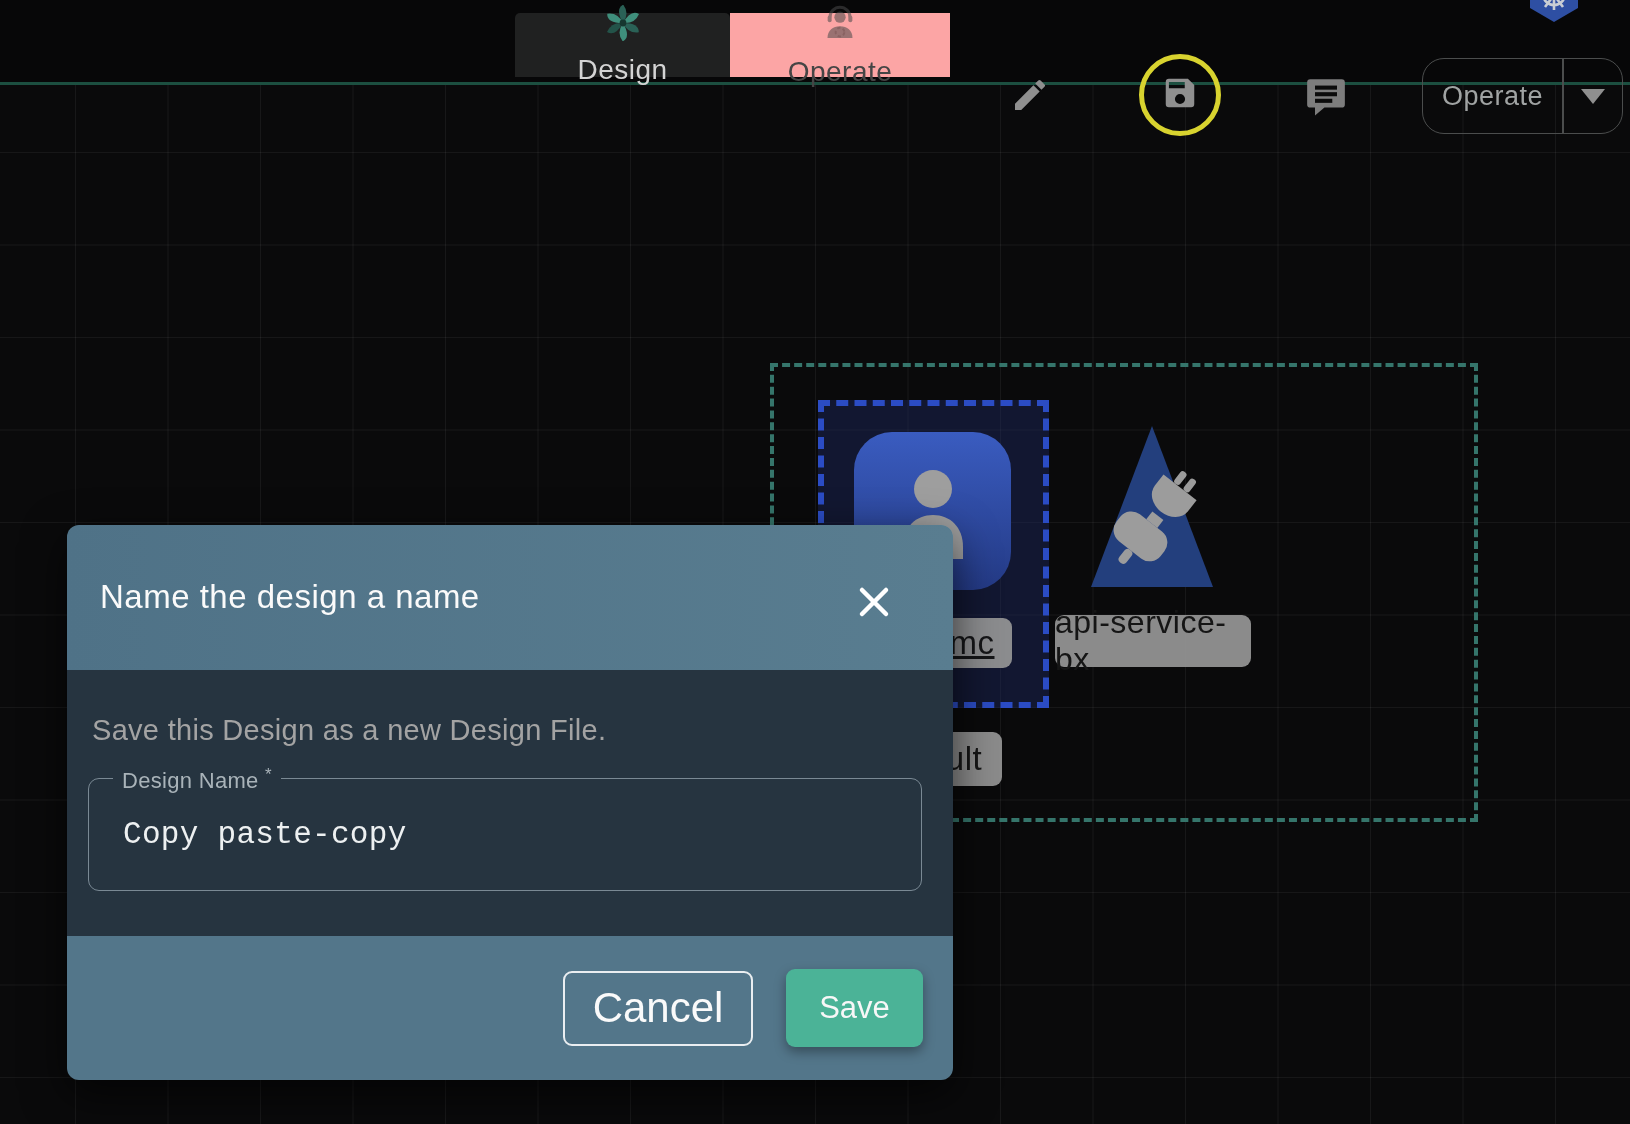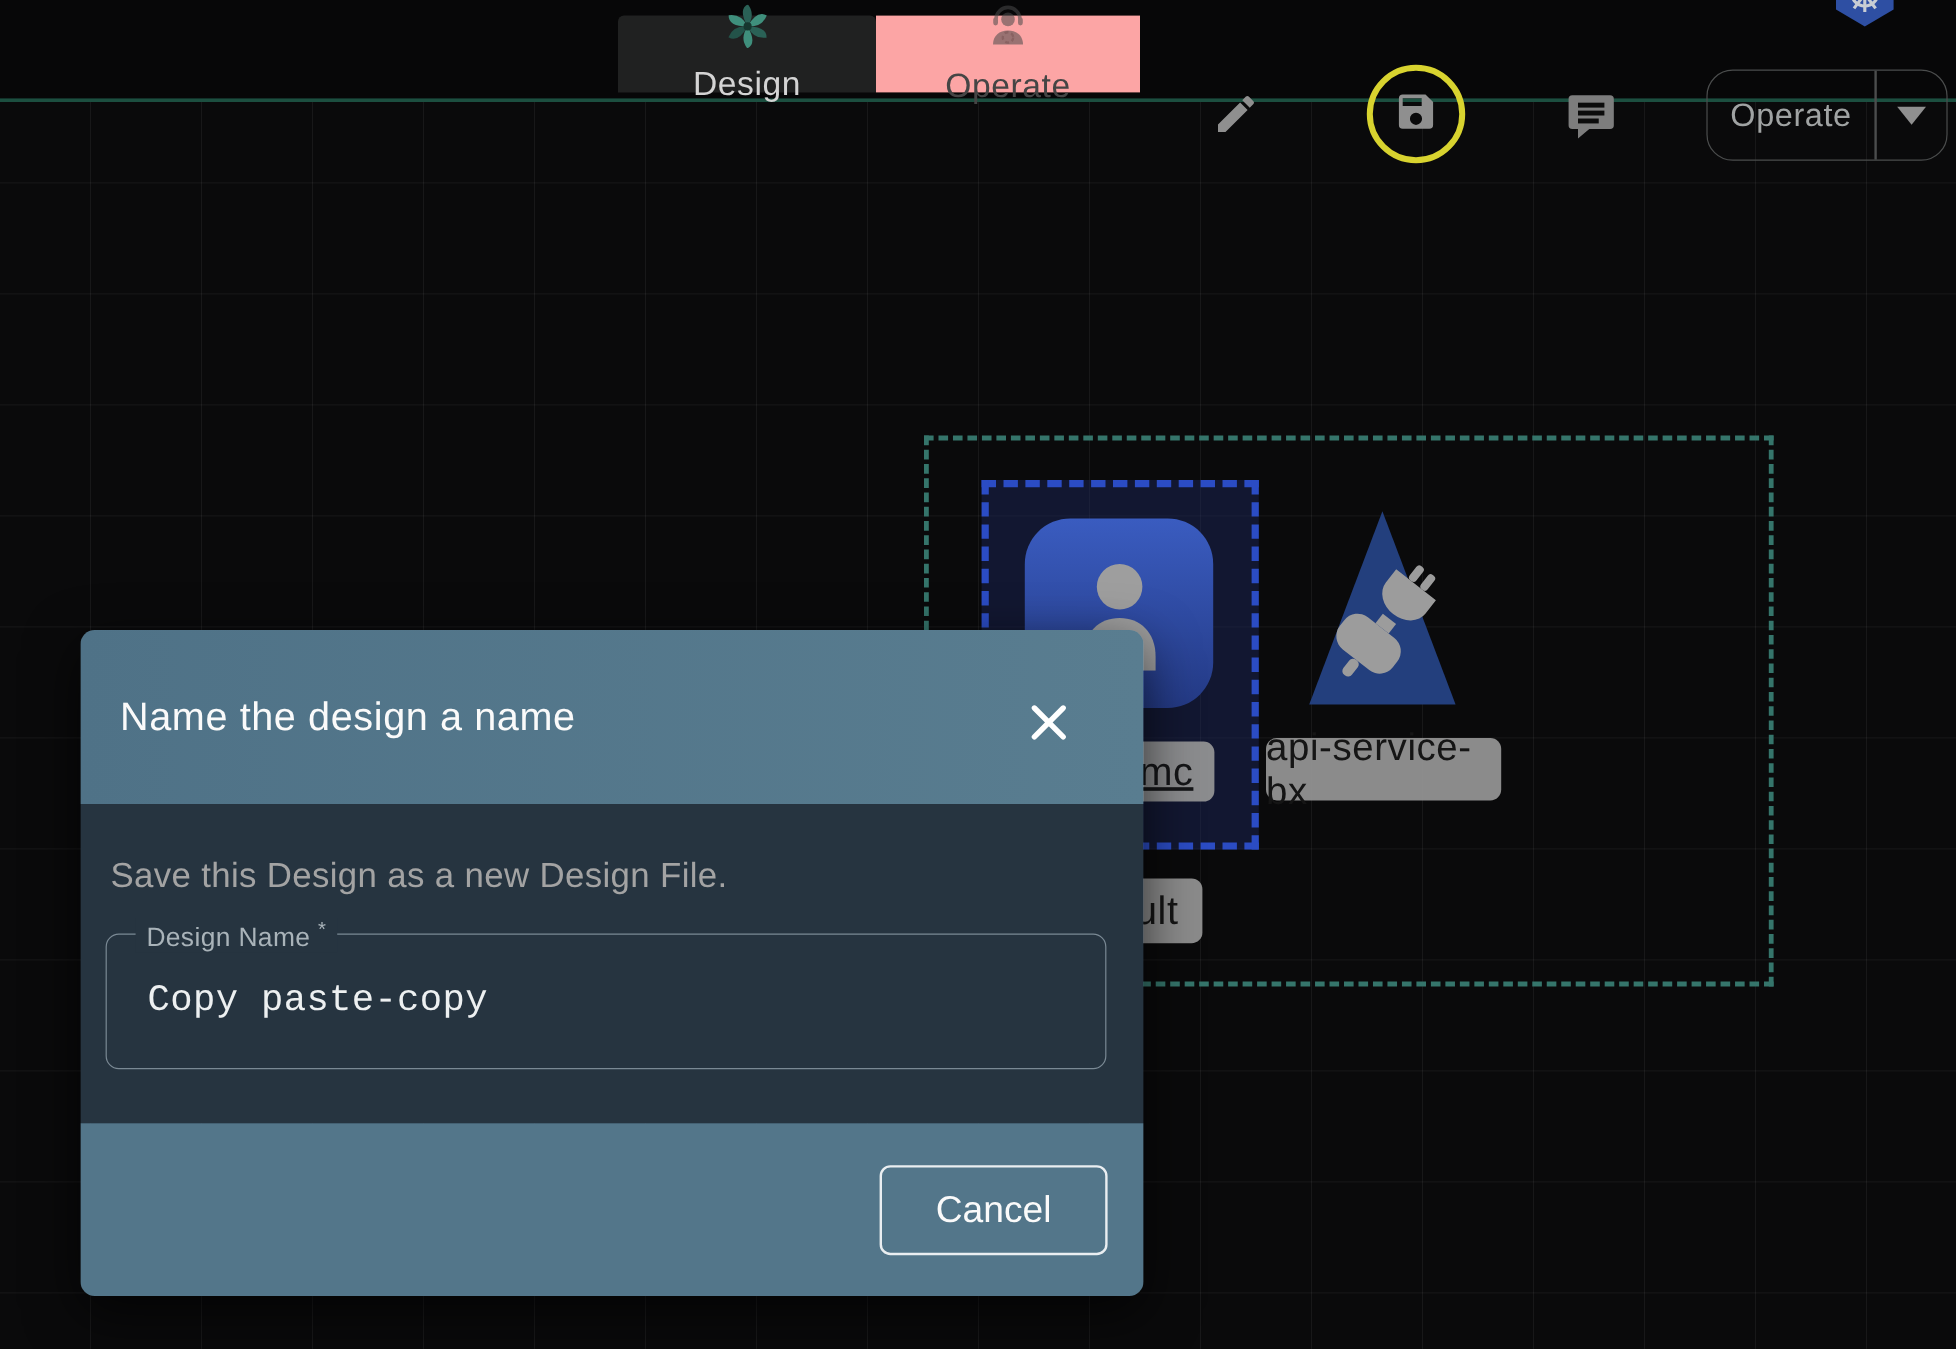--- a/index.html
+++ b/index.html
@@ -84,21 +84,21 @@
   #field-label { position:absolute; left:24px; top:-14px; background:#263440;
     padding:0 9px; font-size:22px; color:#a9b3b9; letter-spacing:.3px; }
   #field-label sup { font-size:17px; color:#a9b3b9; }
   #design-name-input { width:100%; height:100%; background:transparent; border:none;
     outline:none; color:#edf0f1; font-size:31px; padding-left:34px;
     font-family:Liberation Mono, monospace; letter-spacing:.3px; }
   #modal-footer { position:relative; height:144px; background:#53768a;
     display:flex; align-items:center; justify-content:flex-end; gap:33px;
     padding-right:30px; }
   #cancel-btn { width:190px; height:75px; border:2px solid rgba(255,255,255,.88);
-    border-radius:9px; background:transparent; color:#fafafa; font-size:31px;
+    border-radius:9px; background:transparent; color:#fafafa; font-size:42px;
     cursor:pointer; font-family:inherit; }
   #save-btn { width:137px; height:78px; border:none; border-radius:9px;
     background:#4bb397; color:#f7f7f7; font-size:31px; cursor:pointer;
     box-shadow:0 5px 12px rgba(0,0,0,.35); font-family:inherit; }
 </style>
 </head>
 <body>
 
 <div id="canvas">
 
@@ -245,14 +245,15 @@
     <div id="field-wrap">
       <div id="field-label">
         <span>Design Name</span>&nbsp;<sup>*</sup>
       </div>
       <input id="design-name-input" type="text" value="Copy paste-copy" style="">
     </div>
   </div>
 
   <div id="modal-footer">
     <button id="cancel-btn">Cancel</button>
+    <button id="save-btn">Save</button>
   </div>
 </div>
 
 </body></html>

